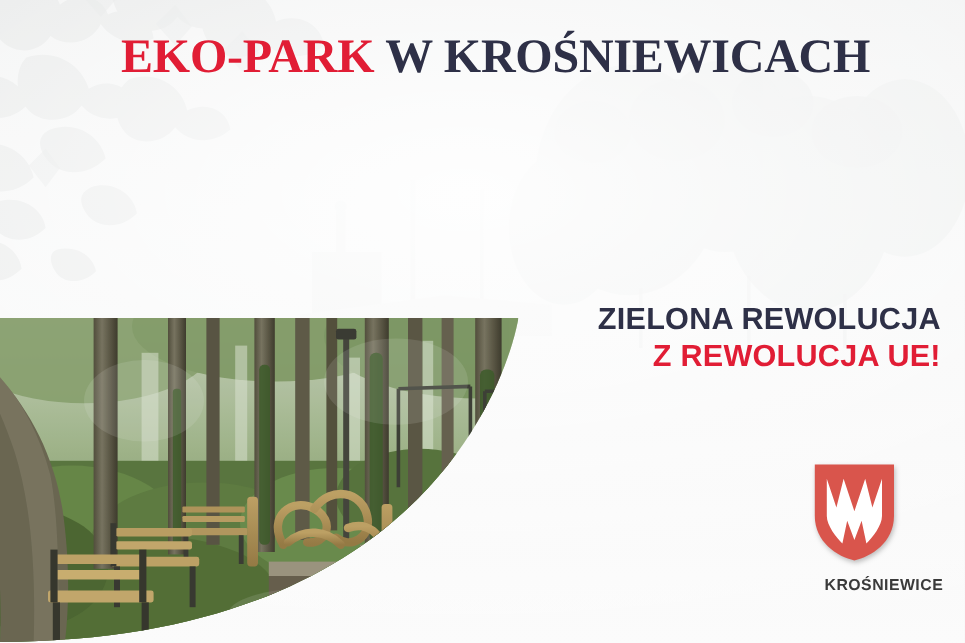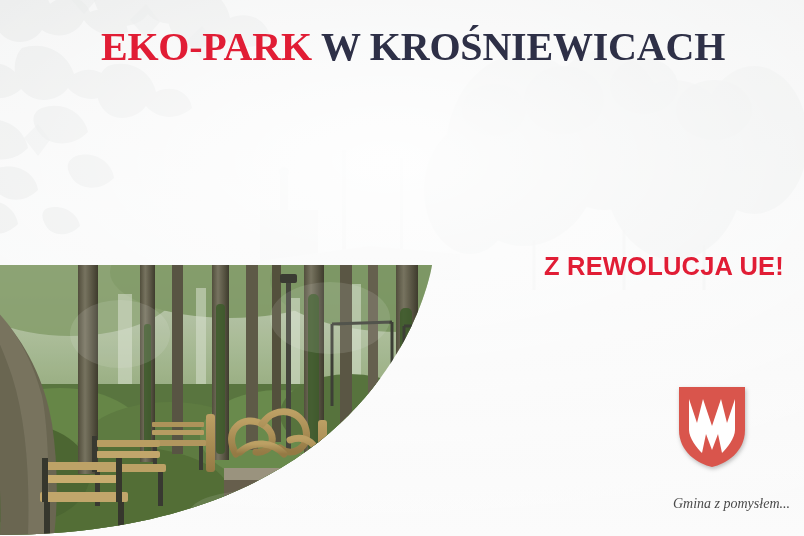--- a/index.html
+++ b/index.html
@@ -171,20 +171,21 @@
     </g>
   </svg>
 
   <div class="bg-vignette"></div>
 
   <div class="headline">
     <span class="hl-red">EKO-PARK</span><span class="hl-navy"> W KROŚNIEWICACH</span>
   </div>
 
   <div class="subtitle">
+    <span class="sub-line1">ZIELONA REWOLUCJA</span>
     <span class="sub-line2">Z REWOLUCJA UE!</span>
   </div>
 
   <div class="photo-wrap">
     <svg class="photo" viewBox="0 0 640 272" xmlns="http://www.w3.org/2000/svg" preserveAspectRatio="xMidYMid slice">
       <defs>
         <linearGradient id="skyG" x1="0" y1="0" x2="0" y2="1">
           <stop offset="0%" stop-color="#cfd9c4"></stop>
           <stop offset="40%" stop-color="#a8bd92"></stop>
           <stop offset="100%" stop-color="#6e8556"></stop>
@@ -375,16 +376,16 @@
 
       <rect x="0" y="0" width="640" height="272" fill="#2e3a1c" opacity=".07"></rect>
     </svg>
   </div>
 
   <div class="logo-block">
     <svg class="shield" viewBox="0 0 68 82" xmlns="http://www.w3.org/2000/svg">
       <path d="M1 1 L67 1 L67 44 C67 66 48 78 34 81 C20 78 1 66 1 44 Z" fill="#d9554c"></path>
       <path d="M11 13 L19 37 L25 13 L34 40 L43 13 L49 37 L57 13 L57 44 C57 52 49 62 44 67 L40 48 L34 64 L28 48 L24 67 C19 62 11 52 11 44 Z" fill="#ffffff"></path>
     </svg>
-    <div class="logo-tag">Gmina z pomysłem...</div>
+    <div class="logo-name">KROŚNIEWICE</div>
   </div>
 
 </div>
 
 </body></html>

